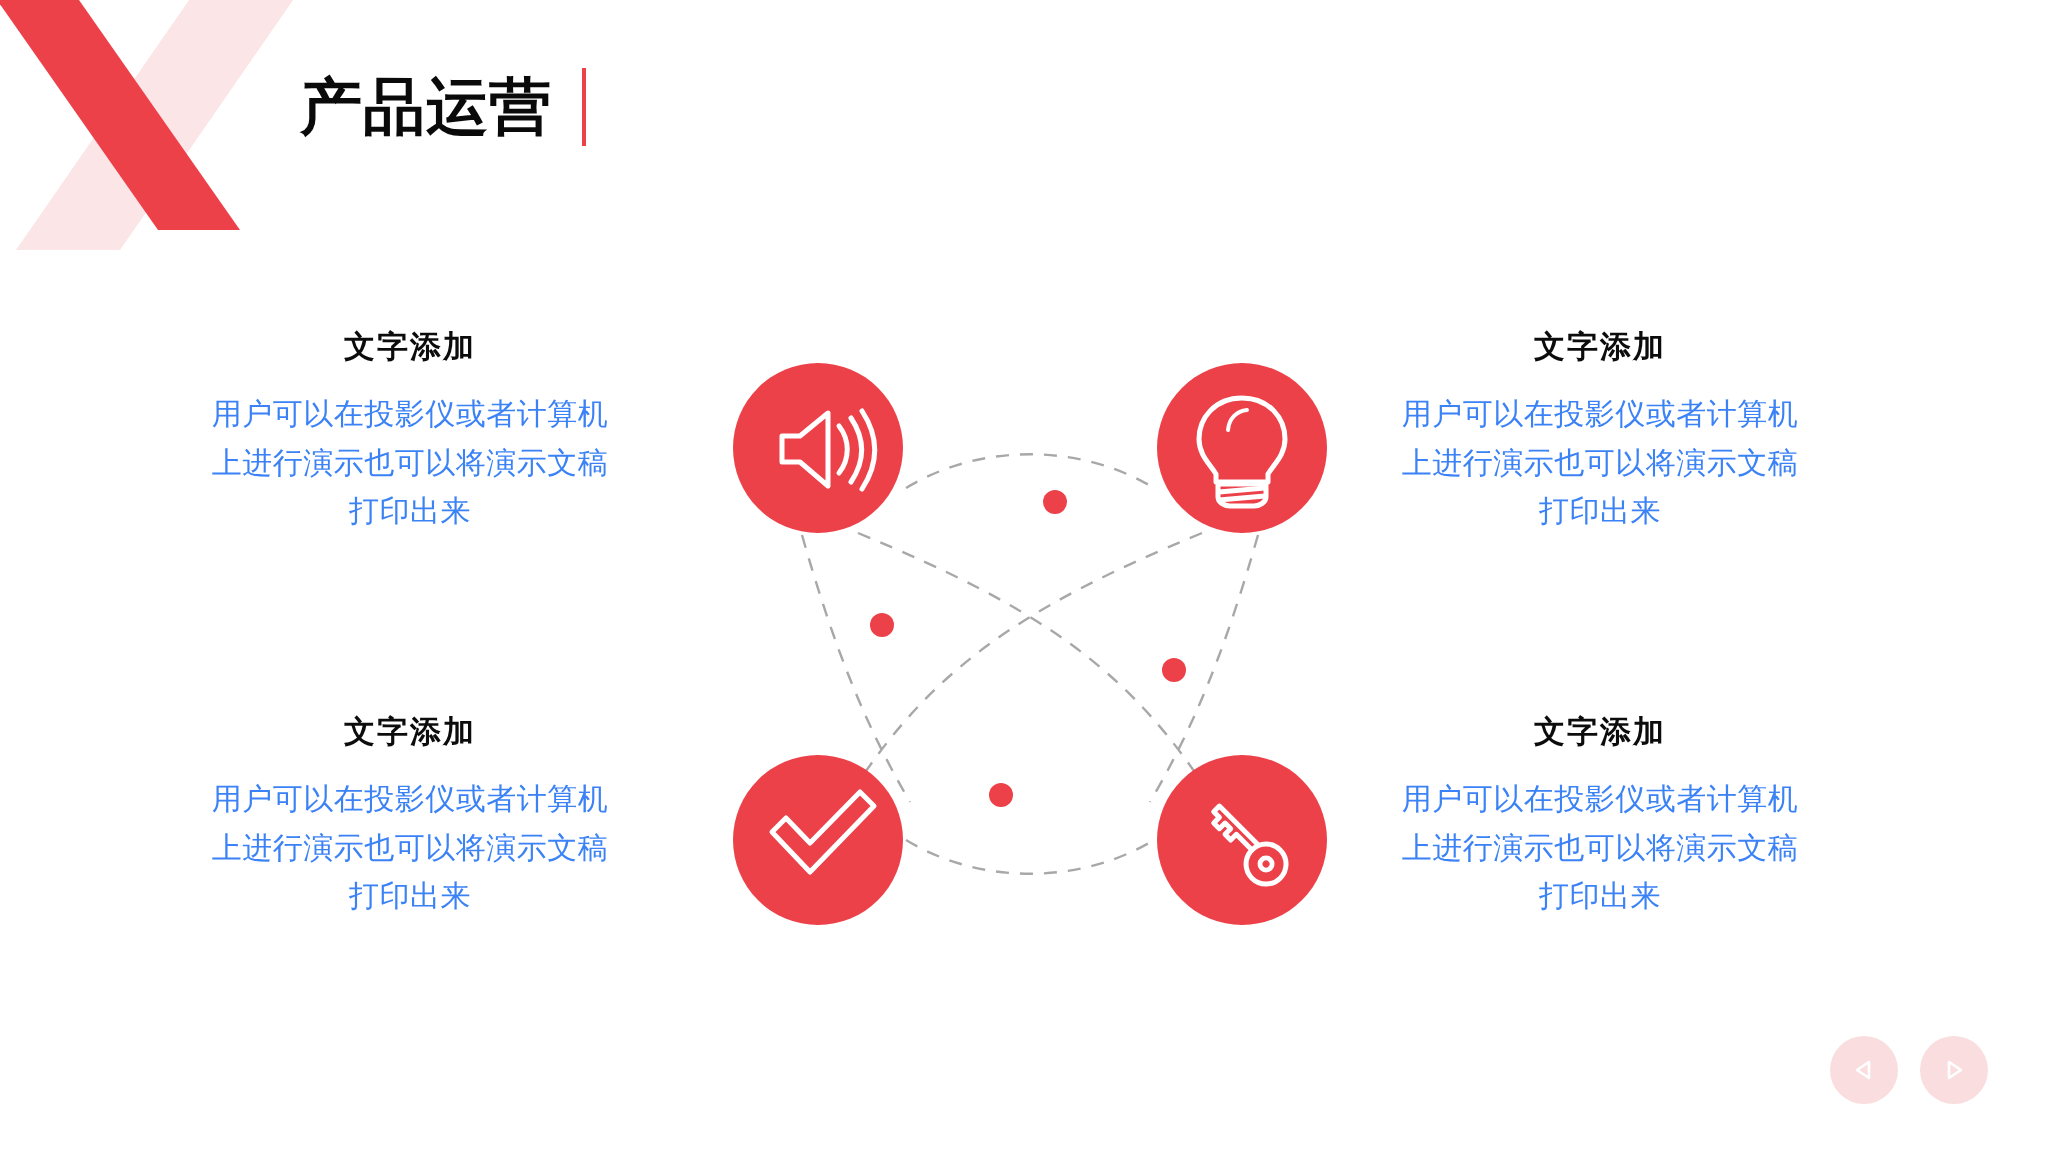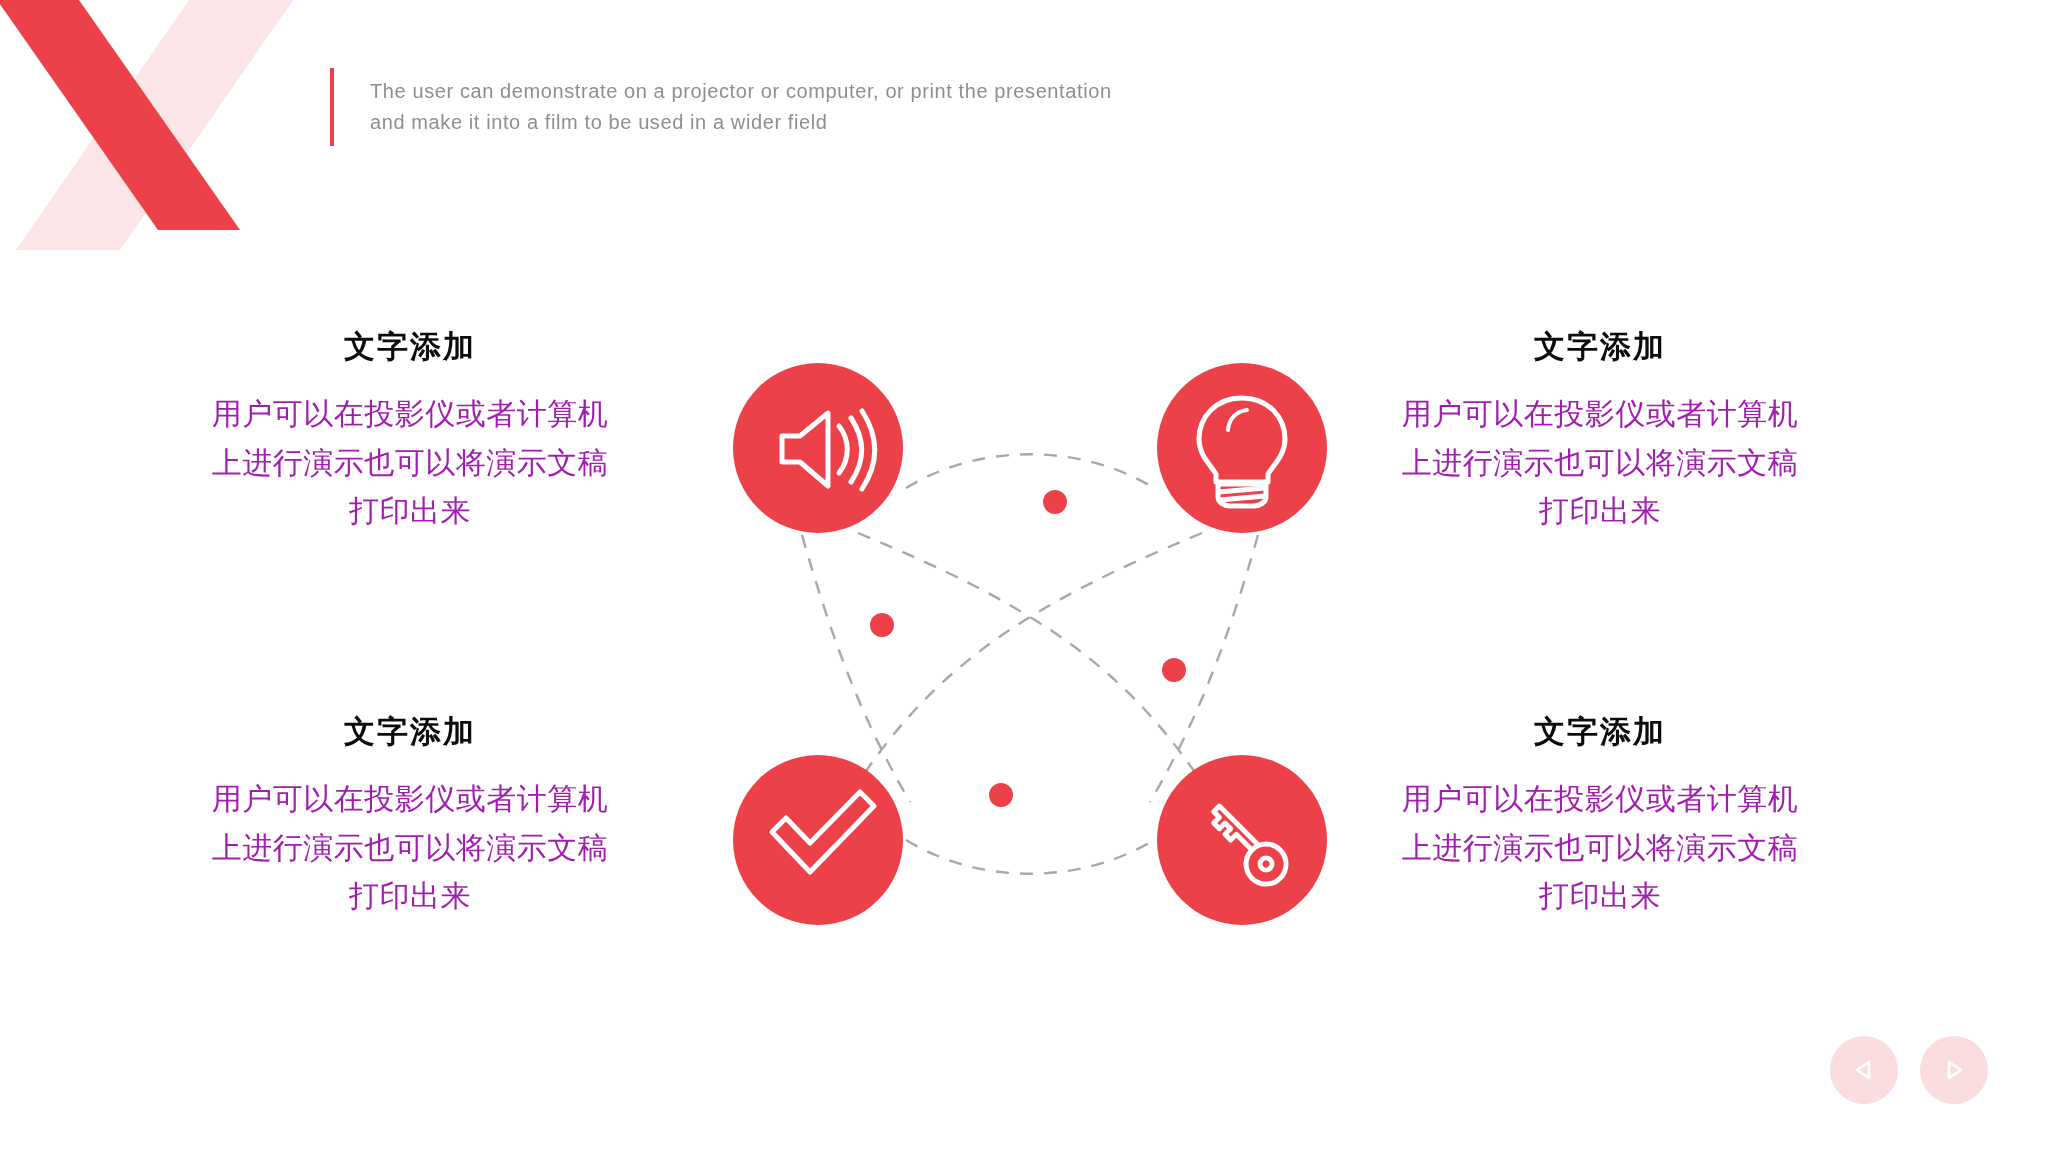--- a/index.html
+++ b/index.html
@@ -67,21 +67,21 @@
     font-weight: bold;
     color: #0c0c0c;
     letter-spacing: 2px;
     text-align: center;
     line-height: 1.1;
     margin-bottom: 26px;
   }
   .block-body {
     font-size: 30px;
     line-height: 1.62;
-    color: #a21caf;
+    color: #3b82f6;
     text-align: center;
     letter-spacing: 0.5px;
   }
 
   #block-top-left    { left: 200px;  top: 330px; }
   #block-bottom-left { left: 200px;  top: 715px; }
   #block-top-right   { left: 1390px; top: 330px; }
   #block-bottom-right{ left: 1390px; top: 715px; }
 
   
@@ -138,22 +138,22 @@
 </style>
 </head>
 <body>
 
 <svg id="corner-decor" viewBox="0 0 360 250" preserveAspectRatio="none">
   <polygon points="196,-10 300,-10 120,250 16,250" fill="#FBE5E6"></polygon>
   <polygon points="-10,-10 72,-10 240,230 158,230" fill="#ED414A"></polygon>
 </svg>
 
 <div id="header">
+  <div id="page-title">产品运营</div>
   <div id="title-divider"></div>
-  <div id="subtitle">The user can demonstrate on a projector or computer, or print the presentation and make it into a film to be used in a wider field</div>
 </div>
 
 <div class="text-block" id="block-top-left">
   <div class="block-heading">文字添加</div>
   <div class="block-body">用户可以在投影仪或者计算机上进行演示也可以将演示文稿打印出来</div>
 </div>
 
 <div class="text-block" id="block-top-right">
   <div class="block-heading">文字添加</div>
   <div class="block-body">用户可以在投影仪或者计算机上进行演示也可以将演示文稿打印出来</div>

